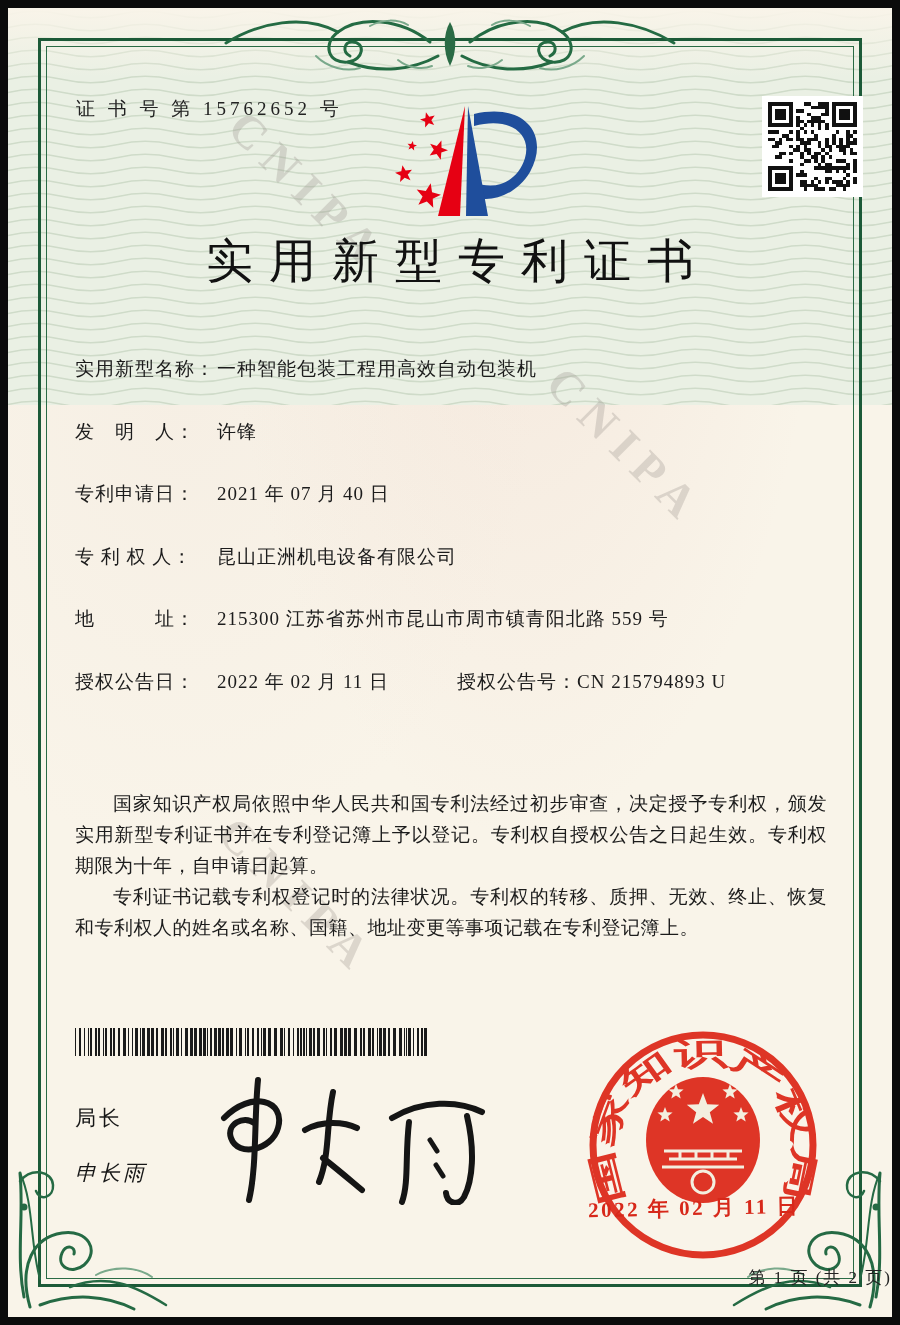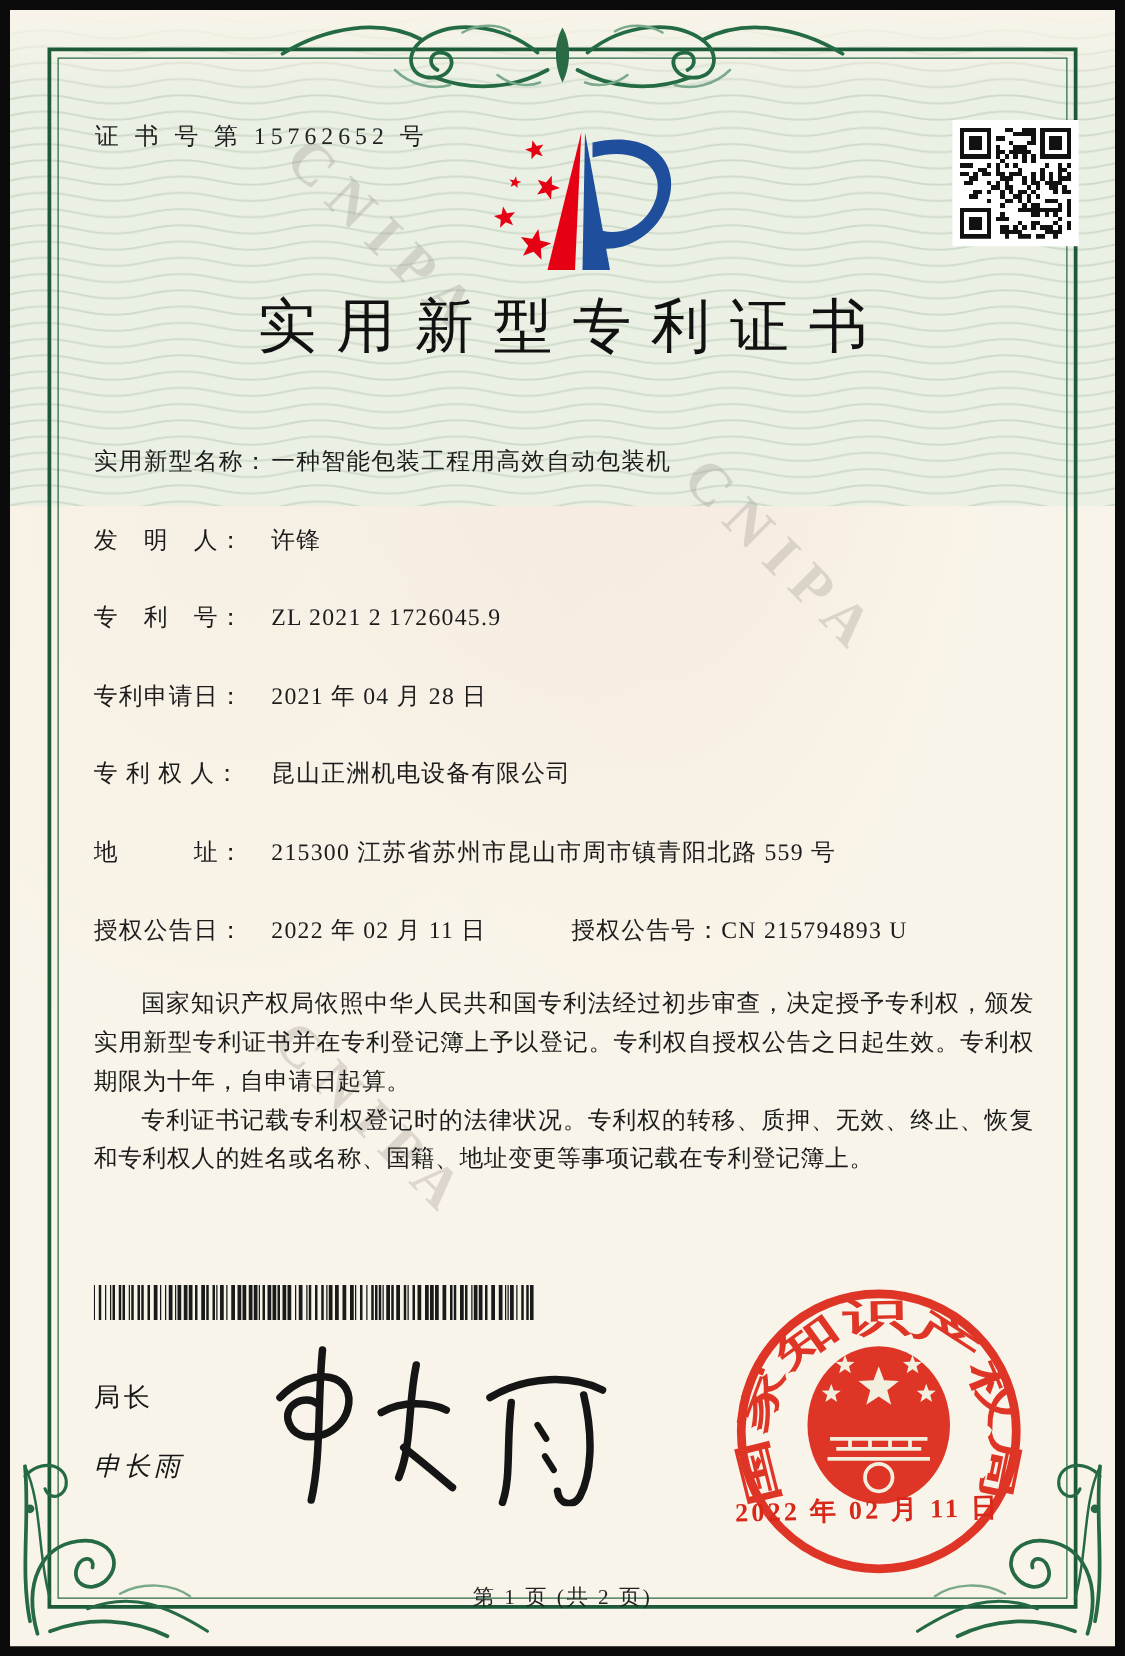--- a/index.html
+++ b/index.html
@@ -30,21 +30,21 @@
   .paras{position:absolute;left:67px;top:780px;width:752px;z-index:4;font-size:19px;color:#1c1c1c;}
   .paras p{margin:0;text-indent:2em;line-height:31px;text-align:justify;letter-spacing:.5px;}
   .barcode{position:absolute;left:67px;top:1020px;z-index:4;}
   .director{position:absolute;left:67px;top:1096px;z-index:4;font-size:21px;color:#161616;}
   .director .t{display:block;margin-bottom:27px;letter-spacing:3px;}
   .director .n{display:block;letter-spacing:3px;font-style:italic;}
   .signature{position:absolute;left:188px;top:1062px;z-index:4;}
   .seal{position:absolute;left:576px;top:1018px;z-index:5;opacity:.93;}
   .seal-date{position:absolute;left:580px;top:1186px;z-index:6;color:#d7281a;font-size:21px;
              letter-spacing:2.5px;white-space:nowrap;transform:rotate(-1.2deg);font-weight:bold;}
-  .footer{position:absolute;left:0;right:0;top:1258px;text-align:center;font-size:17px;color:#222;
+  .footer{position:absolute;left:0;right:0;top:1258px;text-align:right;font-size:17px;color:#222;
           letter-spacing:2px;z-index:4;}
 </style>
 </head>
 <body>
 
 <div class="page">
  <div class="cert">
 
   <svg class="waves" width="884" height="397" viewBox="0 0 884 397">
     <defs>
@@ -418,24 +418,21 @@
   <div class="title">实用新型专利证书</div>
 
   <div class="fields">
     <div class="frow">
       <span class="flabel">实用新型名称：</span><span class="fvalue">一种智能包装工程用高效自动包装机</span>
     </div>
     <div class="frow">
       <span class="flabel">发　明　人：</span><span class="fvalue">许锋</span>
     </div>
     <div class="frow">
-      <span class="flabel">专　利　号：</span><span class="fvalue">ZL 2021 2 1726045.9</span>
-    </div>
-    <div class="frow">
-      <span class="flabel">专利申请日：</span><span class="fvalue">2021 年 04 月 28 日</span>
+      <span class="flabel">专利申请日：</span><span class="fvalue">2021 年 07 月 40 日</span>
     </div>
     <div class="frow">
       <span class="flabel">专 利 权 人：</span><span class="fvalue">昆山正洲机电设备有限公司</span>
     </div>
     <div class="frow">
       <span class="flabel">地　　　址：</span><span class="fvalue">215300  江苏省苏州市昆山市周市镇青阳北路 559 号</span>
     </div>
     <div class="frow">
       <span class="flabel">授权公告日：</span><span class="fvalue">2022 年 02 月 11 日</span>
       <span class="grant-no"><span class="flabel" style="min-width:0">授权公告号：</span><span class="fvalue">CN 215794893 U</span></span>

